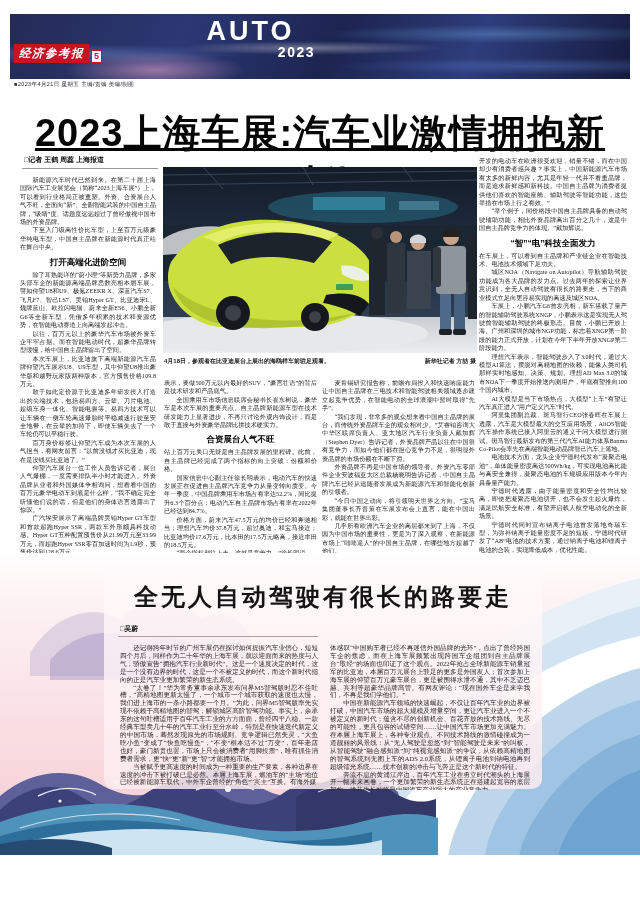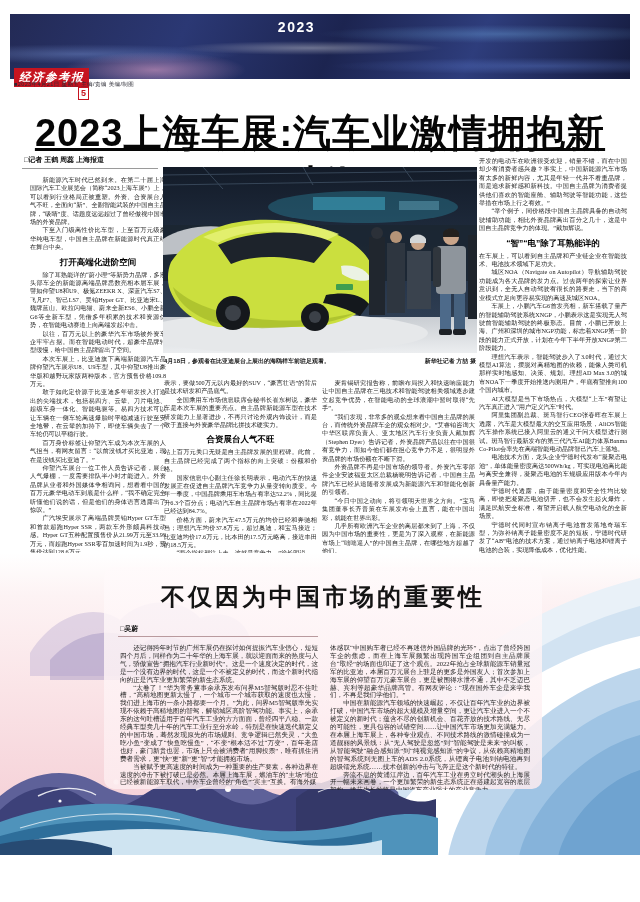--- a/index.html
+++ b/index.html
@@ -14,40 +14,40 @@
       radial-gradient(ellipse 230px 14px at 70px 40px, rgba(150,185,255,.32), transparent 70%),
       radial-gradient(ellipse 260px 13px at 490px 20px, rgba(130,200,255,.30), transparent 70%),
       radial-gradient(ellipse 300px 12px at 530px 52px, rgba(120,160,255,.28), transparent 70%),
       linear-gradient(115deg,#232a55 0%,#2b3874 28%,#1c2450 52%,#2e3d7c 74%,#151b3e 100%);}
   .banner-text{position:absolute;left:168px;top:5px;width:145px;color:#fff;font-weight:bold;}
   .b1{font-size:27px;letter-spacing:3px;text-align:center;line-height:25px;}
   .b2{font-size:16px;letter-spacing:2.5px;text-align:center;line-height:16px;}
   .b3{font-size:14px;letter-spacing:1.5px;text-align:right;padding-right:8px;line-height:17px;}
 
   
-  .masthead{position:absolute;left:14px;top:68px;display:flex;align-items:flex-end;flex-direction:column;}
+  .masthead{position:absolute;left:14px;top:44px;display:flex;align-items:flex-end;}
   .mh-box{background:#c61420;color:#fff;font-family:"Liberation Serif",serif;font-style:italic;
           font-weight:bold;font-size:11.5px;line-height:13px;padding:3px 5px;letter-spacing:1.5px;white-space:nowrap;}
   .mh-page{background:#fff;color:#c61420;border:1px solid #c61420;font-size:9px;font-weight:bold;
            line-height:11px;padding:0 2px;margin-left:2px;}
   .dateline{position:absolute;left:14px;top:81px;font-size:5.5px;color:#2b2b34;letter-spacing:.4px;}
 
   
   .headline1{position:absolute;left:30px;top:108px;width:580px;margin:0;text-align:center;
              font-size:38px;font-weight:bold;letter-spacing:1px;color:#060606;text-decoration:underline;}
   .byline1{position:absolute;left:24px;top:155px;width:134px;font-size:7px;font-weight:bold;color:#111;}
   .byline-rule{position:absolute;left:22px;top:168px;width:136px;height:1px;background:#9a9a9a;}
 
   .bodycol{position:absolute;overflow:hidden;text-align:justify;color:#1c1c1c;}
   .bodycol p{margin:0;text-indent:2em;font-size:6.2px;line-height:8.4px;
              font-family:"Liberation Serif",serif;}
   .cont p:first-child{text-indent:0;}
   .subhead{font-weight:bold;text-align:center;font-size:8.5px;line-height:10px;margin:5px 0 4px 0;
            color:#000;font-family:"Liberation Sans",sans-serif;}
-  #c1{left:30px;top:176px;width:136px;height:383px;}
+  #c1{left:20px;top:176px;width:136px;height:383px;}
   #c2{left:164px;top:379px;width:153px;height:181px;}
   #c3{left:322px;top:379px;width:153px;height:191px;}
   #c4{left:479px;top:157px;width:148px;height:405px;}
 
   
   .photo{position:absolute;left:163px;top:167px;width:314px;height:186px;background:#101821;}
   .caption{position:absolute;left:164px;top:357px;width:312px;display:flex;
            justify-content:space-between;font-size:6px;font-weight:bold;color:#222;}
 
   
@@ -65,20 +65,21 @@
   #a2l{left:120px;top:644px;width:198px;height:146px;}
   #a2r{left:330px;top:644px;width:200px;height:146px;}
 
   .watermark{position:absolute;left:2px;top:873px;font-size:13px;font-weight:bold;color:#0f172a;z-index:4;margin-top:36px;}
 </style>
 </head>
 <body>
 
 <div class="banner">
   <div class="banner-text">
+    <div class="b1">AUTO</div>
     <div class="b3">2023</div>
   </div>
 </div>
 
 <div class="masthead">
   <span class="mh-box">经济参考报</span>
   <span class="mh-page">5</span>
 </div>
 <div class="dateline">■2023年4月21日 星期五 主编/责编 美编/制图</div>
 
@@ -193,21 +194,21 @@
       <p>几乎所有欧洲汽车企业的高层都来到了上海，不仅因为中国市场的重要性，更是为了深入观察，在新能源市场上“咄咄逼人”的中国自主品牌，在哪些地方超越了他们。</p>
       <p>戴加辉说：“有外资品牌负责人问我，为什么我们</p>
     </div>
 </div>
 
 <div class="bodycol cont" id="c4">
   <div>
       <p>开发的电动车在欧洲很受欢迎，销量不错，而在中国却少有消费者感兴趣？事实上，中国新能源汽车市场有太多的新鲜内容，尤其是年轻一代并不看重品牌，而是追求新鲜感和新科技。中国自主品牌为消费者提供他们喜欢的智能座舱、辅助驾驶等智能功能，这些举措在市场上行之有效。”</p>
       <p>“举个例子，同价格段中国自主品牌具备的自动驾驶辅助功能，相比外资品牌高出百分之几十，这是中国自主品牌竞争力的体现。”戴加辉说。</p>
     </div>
-  <div class="subhead">“智”“电”除了耳熟能详的</div>
+  <div class="subhead">“智”“电”科技全面发力</div>
   <div>
       <p>在车展上，可以看到自主品牌和产业链企业在智能技术、电池技术领域下足功夫。</p>
       <p>城区NOA（Navigate on Autopilot）导航辅助驾驶功能成为各大品牌的发力点。过去两年的探索让业界意识到，全无人自动驾驶有很长的路要走，当下的商业模式立足向更容易实现的高速及城区NOA。</p>
       <p>车展上，小鹏汽车G6首发亮相，新车搭载了量产的智能辅助驾驶系统XNGP，小鹏表示这是实现无人驾驶前智能辅助驾驶的终极形态。目前，小鹏已开放上海、广州和深圳的城市NGP功能，标志着XNGP第一阶段的能力正式开放，计划在今年下半年开放XNGP第二阶段能力。</p>
       <p>理想汽车表示，智能驾驶步入了3.0时代，通过大模型AI算法，摆脱对高精地图的依赖，能像人类司机那样实时地感知、决策、规划。理想AD Max 3.0的城市NOA下一季度开始推送内测用户，年底有望推向100个国内城市。</p>
       <p>AI大模型是当下市场热点，大模型“上车”有望让汽车真正进入“用户定义汽车”时代。</p>
       <p>阿里集团副总裁、斑马智行CEO张春晖在车展上透露，汽车是大模型最大的交互应用场景，AliOS智能汽车操作系统已接入阿里云的通义千问大模型进行测试。斑马智行最新发布的第三代汽车AI能力体系Banma Co-Pilot会率先在高端智能电动品牌智己汽车上落地。</p>
       <p>电池技术方面，龙头企业宁德时代发布“凝聚态电池”，单体能量密度高达500Wh/kg，可实现电池高比能与高安全兼得，凝聚态电池的车规级应用版本今年内具备量产能力。</p>
       <p>宁德时代透露，由于能量密度和安全性均比较高，即使把凝聚态电池切开，也不会发生起火爆炸，满足民航安全标准，有望开启载人航空电动化的全新场景。</p>
       <p>宁德时代同时宣布钠离子电池首发落地奇瑞车型，为弥补钠离子能量密度不足的短板，宁德时代研发了“AB”电池的技术方案，通过钠离子电池和锂离子电池的合装，实现降低成本，优化性能。</p>
@@ -248,21 +249,21 @@
     <path d="M0,264 C60,242 130,240 190,258 C250,276 310,278 360,264 C395,254 420,254 438,260 L438,298 L0,298 Z" fill="#4f93bb"></path>
     <path d="M0,278 C70,258 140,258 200,272 C260,286 320,286 372,274 L372,298 L0,298 Z" fill="#2e6e9a"></path>
     <path d="M0,290 C80,268 170,266 250,280 C310,290 350,290 382,282 L382,298 L0,298 Z" fill="#cfe4f1"></path>
     <path d="M0,286 C40,278 80,280 112,290 L112,298 L0,298 Z" fill="#274a72"></path>
     <path d="M20,270 C70,254 130,252 180,262" stroke="#ffffff" stroke-width="1.2" fill="none" opacity="0.7"></path>
   </g>
   <rect x="0" y="297" width="640" height="3" fill="#ffffff"></rect>
 </svg>
 
 <div class="card2"></div>
-<h2 class="headline2">不仅因为中国市场的重要性</h2>
+<h2 class="headline2">全无人自动驾驶有很长的路要走</h2>
 <div class="byline2">□吴蔚</div>
 <div class="byline2-rule"></div>
 
 <div class="a2col" id="a2l">
   <div>
       <p>还记得跨年时节的广州车展仍在探讨如何提振汽车业信心，短短四个月后，同样作为二十年华的上海车展，就以迎面而来的热度与人气，骄傲宣告“拥抱汽车行业新时代”。这是一个速度决定的时代，这是一个没有边界的时代，这是一个不被定义的时代，而这个新时代指向的正是汽车业更加繁荣的新生态系统。</p>
       <p>“太卷了！”华为常务董事余承东发布问界M5智驾版时忍不住吐槽，“高精地图更新太慢了，一个城市一个城市获取的速度也太慢，我们进上海市的一条小路都要一个月。”为此，问界M5智驾版率先实现不依赖于高精地图的智驾，解锁城区高阶智驾功能。事实上，余承东的这句吐槽适用于百年汽车工业的方方面面，曾经四平八稳、一款经典车型卖几十年的汽车工业行至分水岭，特别是在快速迭代新定义的中国市场，蓦然发现原先的市场规则、竞争逻辑已然失灵，“大鱼吃小鱼”变成了“快鱼吃慢鱼”，“不变”根本活不过“万变”，百年老店也好，豪门新贵也罢，市场上只会被消费者“用脚投票”，唯有抓住消费者需求，更“快”更“新”更“智”才能拥抱市场。</p>
       <p>当被赋予更高速度的时间成为一种重要的生产要素，各种边界在速度的冲击下被打破已是必然。本届上海车展，燃油车的“主场”地位已经被新能源车取代，中外车企曾经的“角色”“宾主”互换。有海外媒</p>
     </div>
 </div>

